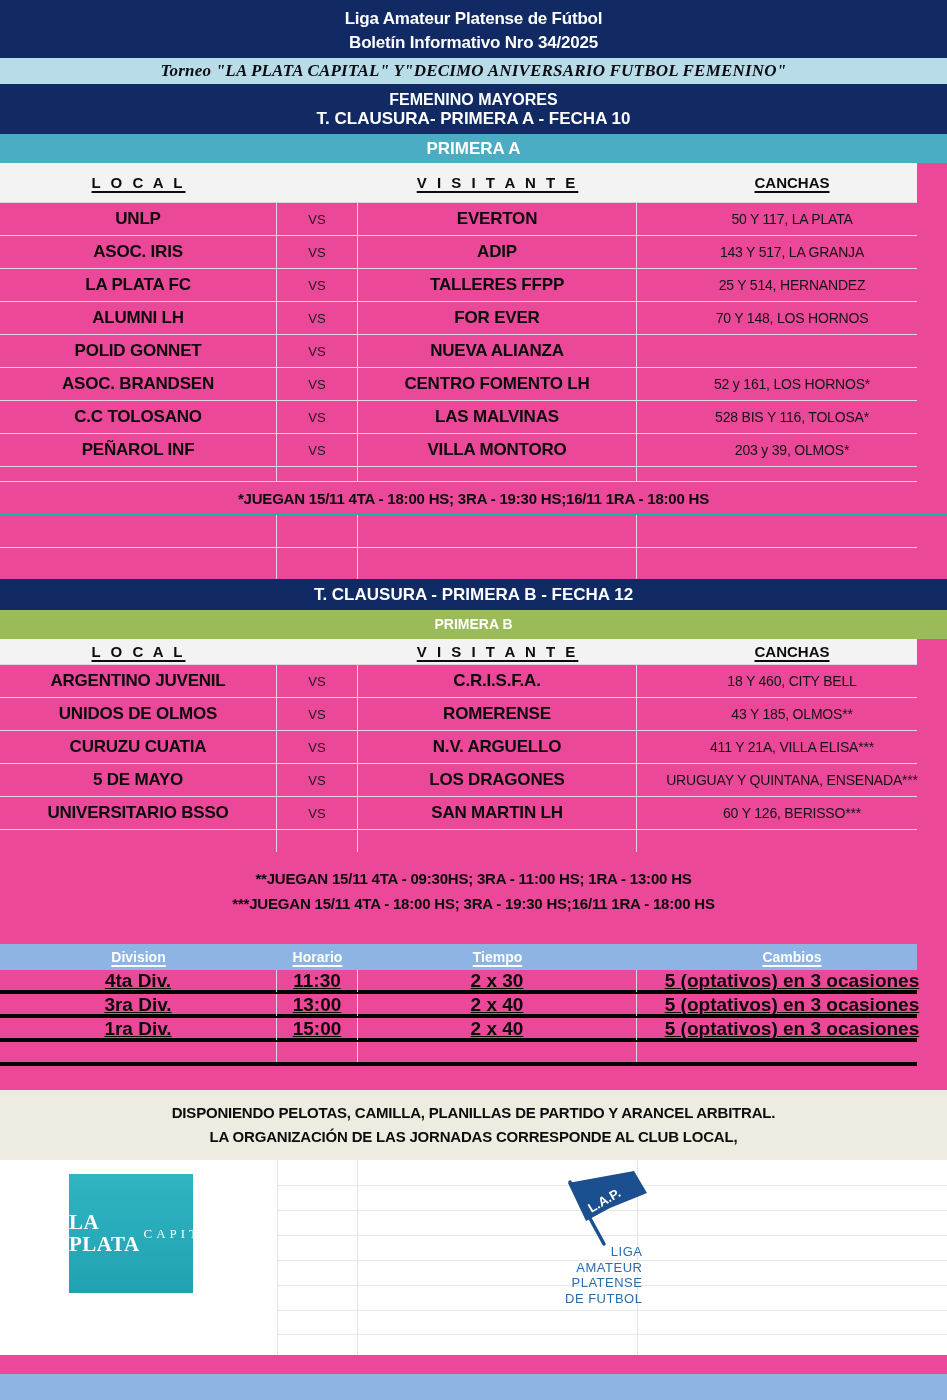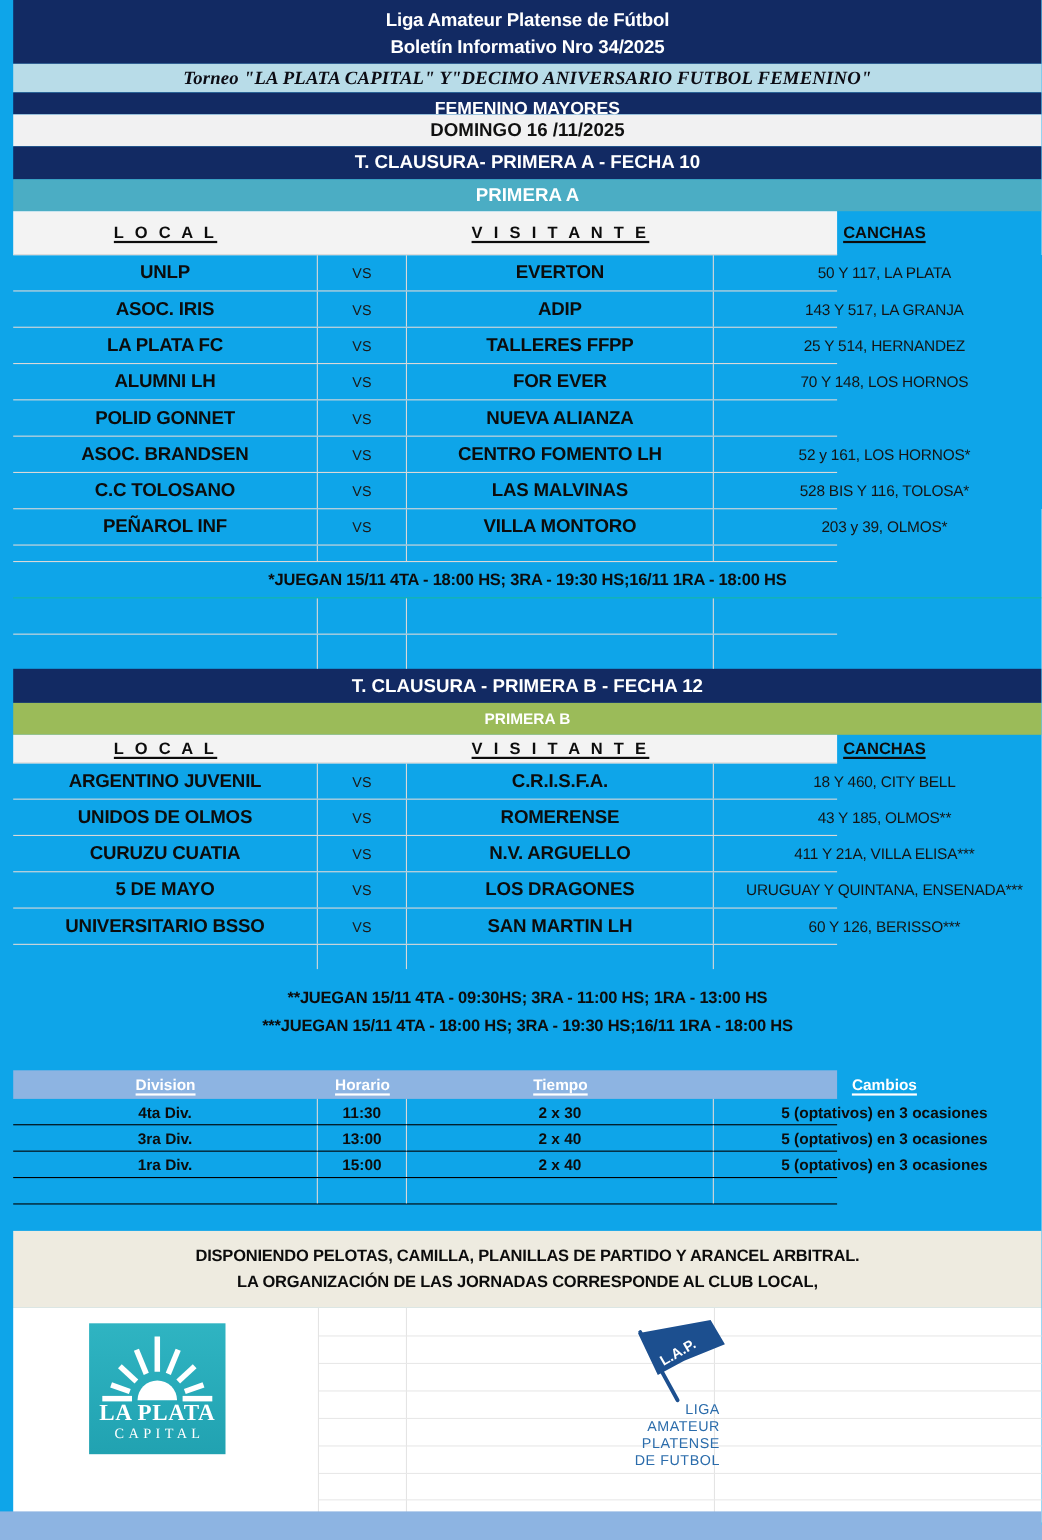--- a/index.html
+++ b/index.html
@@ -1,39 +1,39 @@
 <!DOCTYPE html>
 <html><head>
 <meta charset="utf-8">
 <style>
   * { box-sizing: border-box; margin: 0; padding: 0; }
   body { background: #fff; font-family: "Liberation Sans", sans-serif; }
   #page {
     position: relative; width: 947px; height: 1400px;
-    background: #0ea5e9; overflow: hidden; margin: 0 auto; padding-left: 12px;
+    background: #ec4899; overflow: hidden; margin: 0 auto;
   }
   
   .band { width: 100%; text-align: center; color: #fff; }
   .band-main {
     height: 58px; background: #122a63; padding-top: 7px;
     font-size: 17px; font-weight: bold; line-height: 24px; letter-spacing: -0.2px;
   }
   .band-torneo {
     height: 26px; background: #b8dce8; color: #0c0c14;
     font-family: "Liberation Serif", serif; font-style: italic; font-weight: bold;
     font-size: 17px; line-height: 26px; letter-spacing: 0.2px;
   }
   .band-category { height: 20px; background: #122a63; font-size: 16px; font-weight: bold; line-height: 32px; }
   .band-date { height: 29px; background: #f1f1f2; color: #111; font-size: 17px; font-weight: bold; line-height: 29px; text-align: center; }
   .band-sec-title { height: 30px; background: #122a63; font-size: 17px; font-weight: bold; line-height: 30px; }
   .band-sec-title.b { height: 31px; line-height: 31px; }
   .band-sub-a { height: 29px; background: #4badc4; font-size: 17px; font-weight: bold; line-height: 29px; }
   .band-sub-b { height: 29px; background: #9bbb59; font-size: 14px; font-weight: bold; line-height: 29px; }
   
-  .grid4 { display: grid; grid-template-columns: 277px 81px 279px 310px; width: 749px; }
+  .grid4 { display: grid; grid-template-columns: 277px 81px 279px 310px; width: 917px; }
   .cell { display: flex; align-items: center; justify-content: center; height: 100%; }
   .vline { border-right: 1px solid #d9d9d9; }
   .colhead { height: 40px; background: #f3f3f3; border-bottom: 1px solid #d9d9d9; }
   .colhead.small { height: 26px; }
   .colhead .lbl {
     font-weight: bold; font-size: 15px; color: #0c0c0c;
     text-decoration: underline; text-underline-offset: 3px; text-decoration-thickness: 2px;
   }
   .colhead .sp { letter-spacing: 3px; }
   .mrow { height: 33px; border-bottom: 1px solid #d9d9d9; }
@@ -46,34 +46,34 @@
     font-size: 15px; color: #0c0c0c; border-bottom: 1px solid #14b8a6; letter-spacing: -0.2px;
   }
   .notesblock { height: 92px; padding-top: 14px; text-align: center; }
   .notesblock div { font-weight: bold; font-size: 15px; color: #0c0c0c; line-height: 25px; letter-spacing: -0.2px; }
   
   .sched-head { height: 26px; background: #8db4e2; }
   .sched-head .lbl {
     color: #fff; font-weight: bold; font-size: 14px;
     text-decoration: underline; text-underline-offset: 3px; text-decoration-thickness: 2px;
   }
-  .srow { height: 24px; border-bottom: 1px solid #000000; font-weight: bold; font-size: 14px; color: #0c0c0c; }
+  .srow { height: 24px; border-bottom: 4px solid #000000; font-weight: bold; font-size: 19px; color: #0c0c0c; text-decoration: underline; }
   .gap24 { height: 24px; }
   
   .band-org {
     height: 70px; background: #eeebe0; text-align: center; color: #0c0c0c;
     padding-top: 11px; font-weight: bold; font-size: 15px; line-height: 24px; letter-spacing: -0.2px;
   }
   .logos { position: relative; height: 195px; background: #fff; }
   .logos .vgl { position: absolute; top: 0; width: 1px; height: 195px; background: #e4e4e4; }
   .logos .hgl { position: absolute; left: 278px; width: 669px; height: 1px; background: #e8e8e8; }
   .capital-logo {
     position: absolute; left: 69px; top: 14px; width: 124px; height: 119px;
     background: linear-gradient(180deg, #2fb4c2, #21a2b1);
-    display: flex; flex-direction: column; align-items: center;
+    display: flex; align-items: center;
   }
   .capital-logo .l1 {
     font-family: "Liberation Serif", serif; font-weight: bold; color: #fff;
     font-size: 21px; line-height: 22px; letter-spacing: 0.5px; margin-top: -2px;
   }
   .capital-logo .l2 {
     font-family: "Liberation Serif", serif; color: #fff; font-size: 13px;
     letter-spacing: 4px; line-height: 16px; padding-left: 4px;
   }
   .lap-logo { position: absolute; left: 548px; top: 8px; width: 150px; height: 150px; }
@@ -84,21 +84,20 @@
 <body>
 
 <div id="page">
 
   <div class="band band-main">
     <div>Liga Amateur Platense de Fútbol</div>
     <div>Boletín Informativo Nro 34/2025</div>
   </div>
   <div class="band band-torneo">Torneo "LA PLATA CAPITAL" Y"DECIMO ANIVERSARIO FUTBOL FEMENINO"</div>
   <div class="band band-category">FEMENINO MAYORES</div>
-  <div class="band-date">DOMINGO 16 /11/2025</div>
 
   <div class="band band-sec-title">T. CLAUSURA- PRIMERA A - FECHA 10</div>
   <div class="band band-sub-a">PRIMERA A</div>
 
   <div class="grid4 colhead">
     <div class="cell">
         <span class="lbl sp">L O C A L</span>
       </div>
     <div class="cell"></div>
     <div class="cell">

